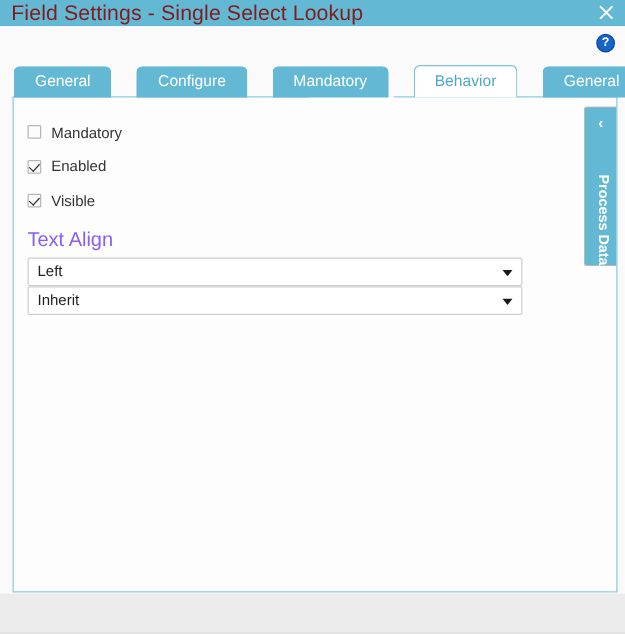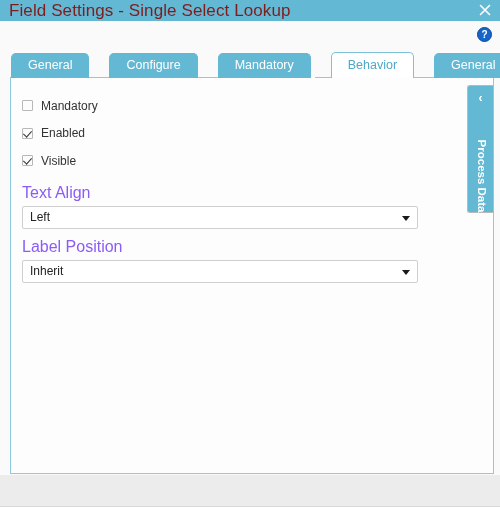--- a/index.html
+++ b/index.html
@@ -338,21 +338,20 @@
         <span class="checkbox checked"></span>
         <label>Visible</label>
       </div>
 
       <div class="field-label">Text Align</div>
       <div class="select">
         <span class="value">Left</span>
         <span class="arrow"></span>
       </div>
 
-      <div class="field-label">Label Position</div>
       <div class="select">
         <span class="value">Inherit</span>
         <span class="arrow"></span>
       </div>
 
     </div>
   </div>
 
   <div class="sidetab">
     <div class="chev">‹</div>

